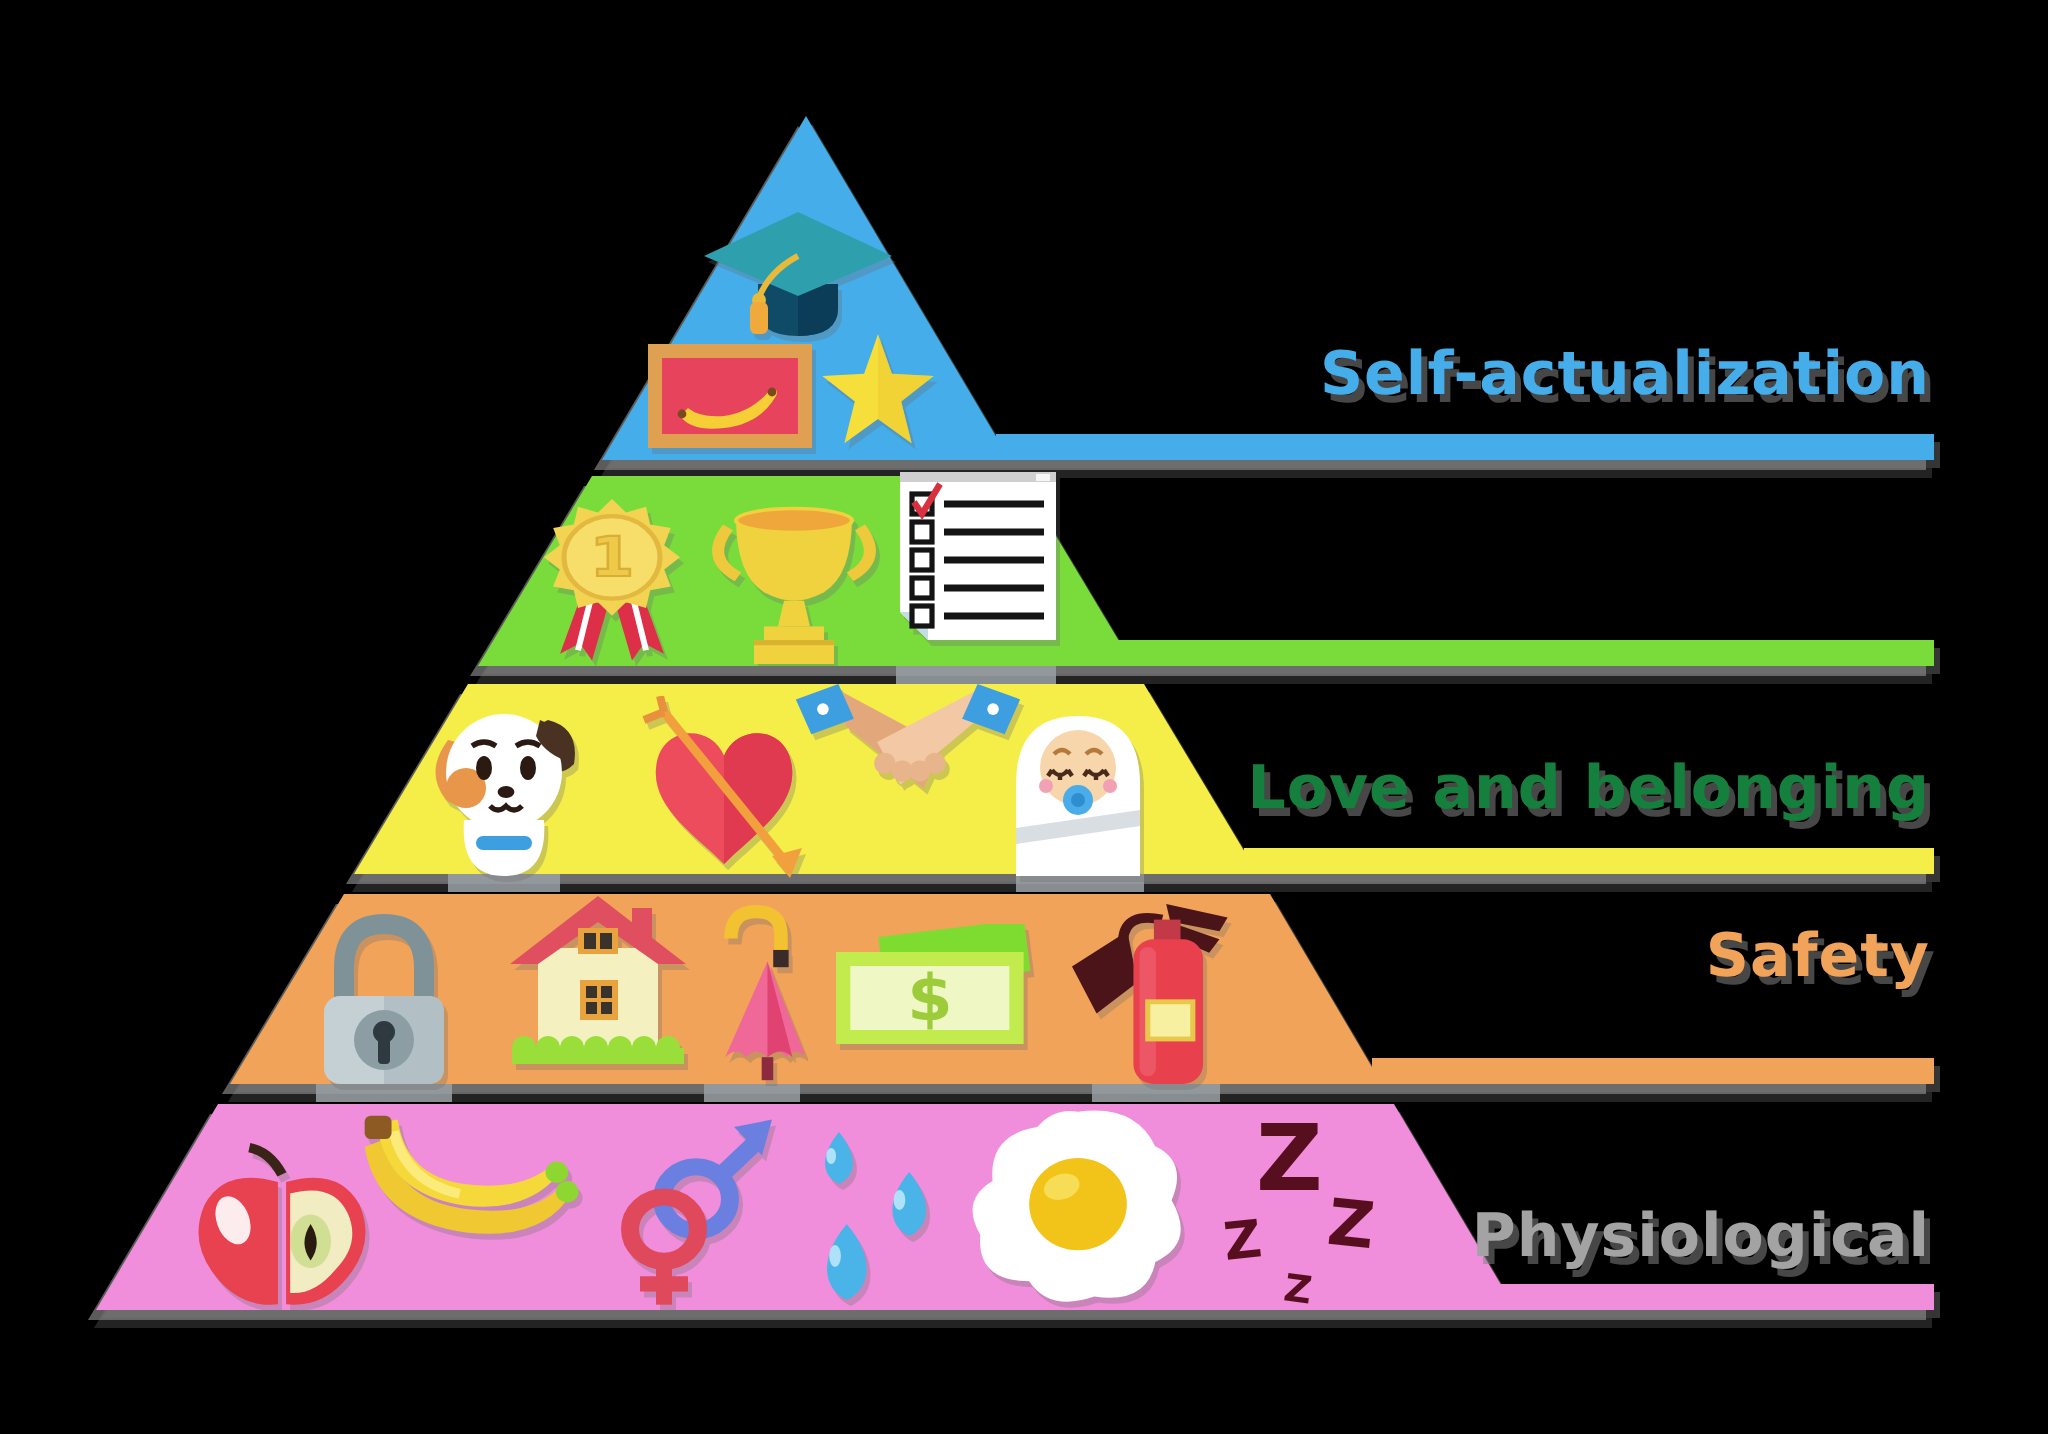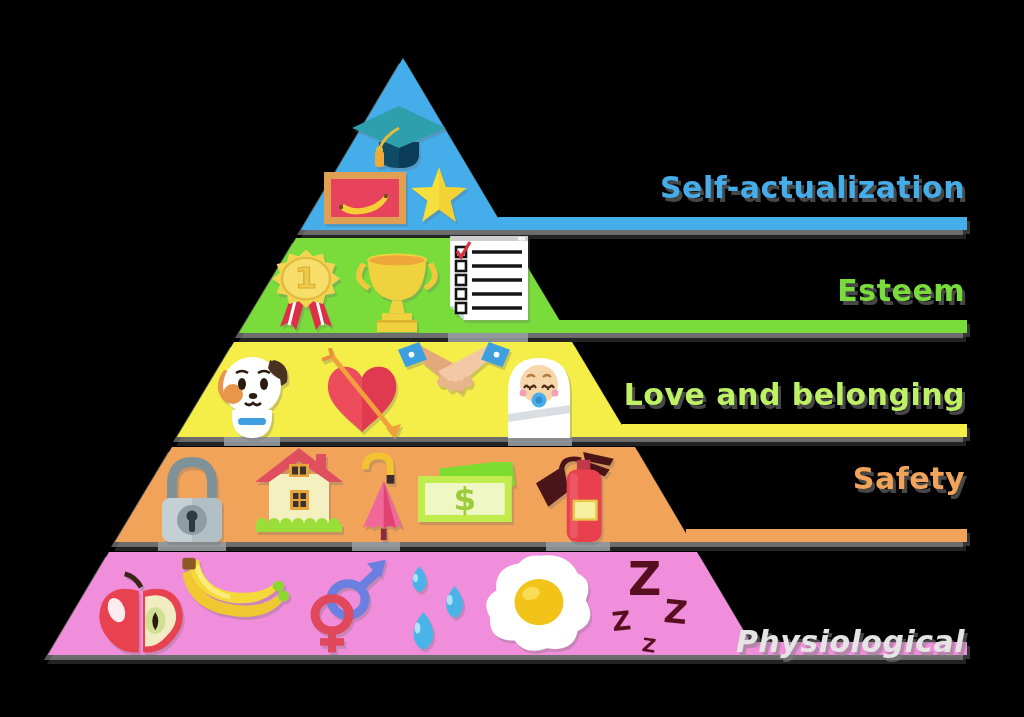--- a/index.html
+++ b/index.html
@@ -24,39 +24,38 @@
   <div class="lvl-wrap">
     <div class="band" style="background:#44ADEA;clip-path:polygon(403px 58px,505px 230px,301px 230px);"></div>
     <div class="bar" style="background:#44ADEA;left:498px;top:217px;width:469px;"></div>
   </div>
   <div class="lvl-label" style="top:170px;color:#44ADEA;">Self-actualization</div>
 
   <div class="lvl-wrap">
     <div class="band" style="background:#79DC3B;clip-path:polygon(296px 238px,510px 238px,567px 333px,239px 333px);"></div>
     <div class="bar" style="background:#79DC3B;left:558px;top:320px;width:409px;"></div>
   </div>
-  <div class="lvl-label" style="top:273px;color:#79DC3B;">Esteem</div>
 
   <div class="lvl-wrap">
     <div class="band" style="background:#F5ED48;clip-path:polygon(234px 342px,572px 342px,629px 437px,177px 437px);"></div>
     <div class="bar" style="background:#F5ED48;left:622px;top:424px;width:345px;"></div>
   </div>
-  <div class="lvl-label" style="top:377px;color:#bef264;">Love and belonging</div>
+  <div class="lvl-label" style="top:377px;color:#15803d;">Love and belonging</div>
 
   <div class="lvl-wrap">
     <div class="band" style="background:#F1A35A;clip-path:polygon(172px 447px,635px 447px,691px 542px,115px 542px);"></div>
     <div class="bar" style="background:#F1A35A;left:686px;top:529px;width:281px;"></div>
   </div>
   <div class="lvl-label" style="top:461px;color:#F1A35A;">Safety</div>
 
   <div class="lvl-wrap">
     <div class="band" style="background:#F18EDB;clip-path:polygon(109px 552px,697px 552px,758px 655px,48px 655px);"></div>
     <div class="bar" style="background:#F18EDB;left:750px;top:642px;width:217px;"></div>
   </div>
-  <div class="lvl-label" style="top:624px;color:#e5e5e5;font-style:italic;">Physiological</div>
+  <div class="lvl-label" style="top:601px;color:#a3a3a3;">Physiological</div>
 
   <div class="foot" style="left:448px;top:333px;width:80px;"></div>
   <div class="foot" style="left:224px;top:437px;width:56px;"></div>
   <div class="foot" style="left:508px;top:437px;width:64px;"></div>
   <div class="foot" style="left:158px;top:542px;width:68px;"></div>
   <div class="foot" style="left:352px;top:542px;width:48px;"></div>
   <div class="foot" style="left:546px;top:542px;width:64px;"></div>
 
   <svg class="icon" style="left:348px;top:104px;" width="102" height="66" viewBox="0 0 102 66" preserveAspectRatio="none">
     <path d="M31,38 L71,38 L71,50 Q71,64 51,64 Q31,64 31,50 Z" fill="#0F4A66"></path>

